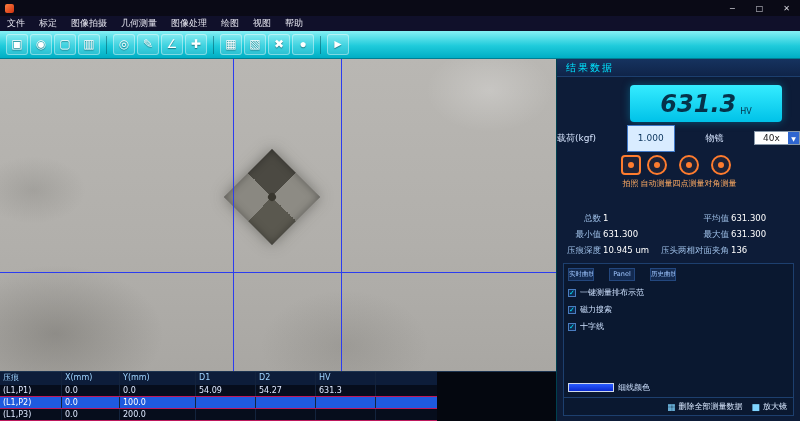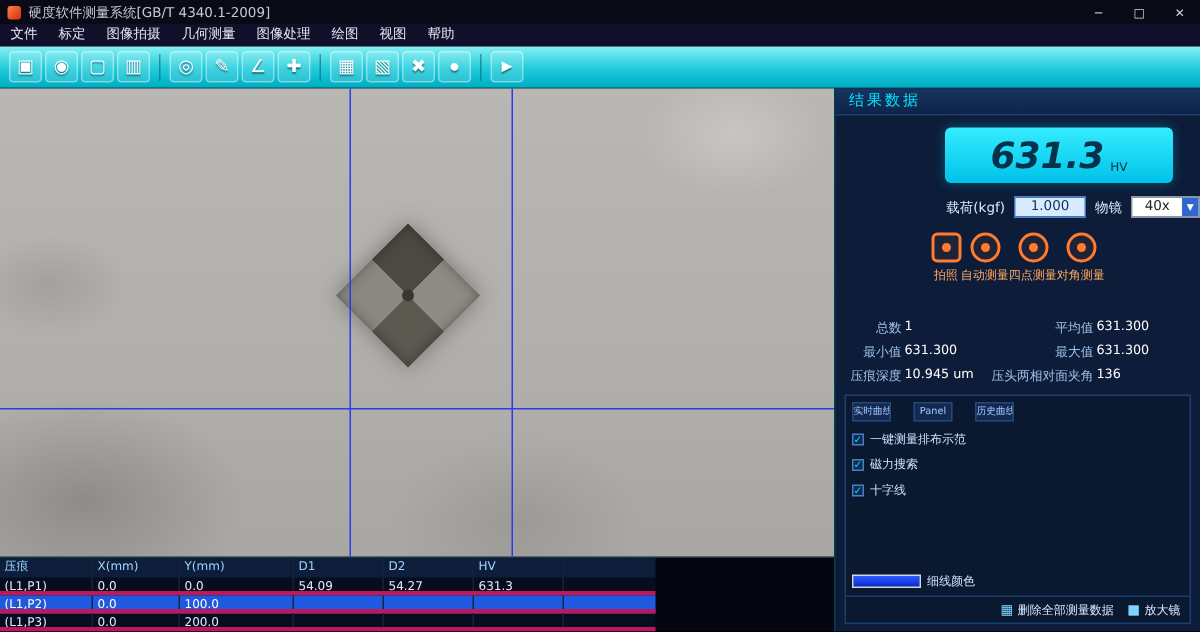--- a/index.html
+++ b/index.html
@@ -38,34 +38,34 @@
 .hline{position:absolute;left:0;right:0;height:1px;background:#2b3cf0}
 .indent{position:absolute;left:238px;top:104px;width:68px;height:68px;transform:rotate(45deg);
 background:conic-gradient(from 0deg,#8d8b84 0 25%,#5a584f 0 50%,#8a8881 0 75%,#4b4942 0 100%);
 box-shadow:0 0 14px rgba(70,70,64,.55), inset 0 0 8px rgba(0,0,0,.35)}
 .indent::after{content:'';position:absolute;left:30px;top:30px;width:8px;height:8px;background:#39372f;border-radius:50%}
 
 
 .table-zone{flex:1;background:#04070f;display:flex;flex-direction:column;border-top:1px solid #1c3350;min-height:0}
 .t-inner{width:437px;background:#060d1c;display:flex;flex-direction:column}
 .t-head{display:flex;height:13px;background:#0d1d3a;color:#9fd4ff;font-size:8px;flex:0 0 auto}
-.t-row{display:flex;height:12px;color:#dfe9ff;font-size:8px;border-bottom:3px solid #be185d;flex:0 0 auto}
+.t-row{display:flex;height:12px;color:#dfe9ff;font-size:8px;border-bottom:1px solid #be185d;flex:0 0 auto}
 .t-row.selected{background:#1e5adf;color:#fff}
 .t-cell{padding:0 3px;line-height:12px;border-right:1px solid #13233d;overflow:hidden;white-space:nowrap}
 .c0{width:62px}.c1{width:58px}.c2{width:76px}.c3{width:60px}.c4{width:60px}.c5{width:60px}
 .cf{flex:1;border-right:none}
 
 
 .right{flex:1;background:#0d1c38;border-left:1px solid #00404f;display:flex;flex-direction:column;min-height:0}
 .sec-head{height:18px;background:linear-gradient(180deg,#16335f,#0f2449);color:#00e5ff;font-size:10px;font-weight:normal;line-height:18px;padding-left:9px;border-bottom:1px solid #1d3f6e;letter-spacing:2px;flex:0 0 auto}
 .result-display{width:152px;height:37px;margin:8px 18px 6px auto;background:linear-gradient(180deg,#35ecff,#00c2e8);border-radius:4px;display:flex;align-items:center;justify-content:center;gap:4px;flex:0 0 auto;box-shadow:0 0 8px rgba(0,200,240,.35)}
 .result-value{font-size:24px;font-weight:bold;color:#05324a;font-style:italic}
 .result-unit{font-size:8px;color:#05324a;align-self:flex-end;margin-bottom:6px}
-.fields{display:flex;align-items:center;justify-content:flex-end;gap:6px;font-size:9px;color:#d8e6ff;height:20px;flex:0 0 auto}
-.load-box{width:48px;height:14px;background:#d9ecff;color:#09335c;font-size:9px;text-align:center;border:1px solid #3f78c8;font-family:inherit}
+.fields{display:flex;align-items:center;justify-content:space-between;gap:6px;font-size:9px;color:#d8e6ff;height:20px;flex:0 0 auto}
+.load-box{width:48px;height:27px;background:#d9ecff;color:#09335c;font-size:9px;text-align:center;border:1px solid #3f78c8;font-family:inherit}
 .obj-box{width:46px;height:14px;background:#fff;color:#222;font-size:9px;display:flex;border:1px solid #8899aa}
 .obj-val{flex:1;text-align:center;line-height:12px}
 .obj-arrow{width:11px;background:#2f66d0;color:#fff;font-size:6px;text-align:center;line-height:13px}
 .mbtns{display:flex;justify-content:center;padding:7px 8px 5px;flex:0 0 auto}
 .mbtn{display:flex;flex-direction:column;align-items:center;gap:3px}
 .mbtn-ico{width:20px;height:20px;border:2px solid #ff7c2e;border-radius:50%;position:relative;background:rgba(255,124,46,.08)}
 .mbtn-ico.square{border-radius:4px}
 .mbtn-ico::after{content:'';position:absolute;left:5px;top:5px;width:6px;height:6px;border-radius:50%;background:#ff7c2e}
 .mbtn-label{font-size:8px;color:#ffab63;white-space:nowrap}
 
@@ -93,21 +93,20 @@
 .del-btn{display:flex;align-items:center;gap:3px;white-space:nowrap}
 .del-ico{color:#7fd4ff;font-size:9px}
 </style>
 </head>
 <body>
 
 <div class="app">
 
   <div class="titlebar">
     <span class="app-ico"></span>
-    <span>硬度软件测量系统[GB/T 4340.1-2009]</span>
     <div class="win-controls">
       <div class="win-btn">─</div>
       <div class="win-btn">□</div>
       <div class="win-btn close">✕</div>
     </div>
   </div>
 
   <div class="menubar">
     <span class="menu-item">文件</span>
     <span class="menu-item">标定</span>

